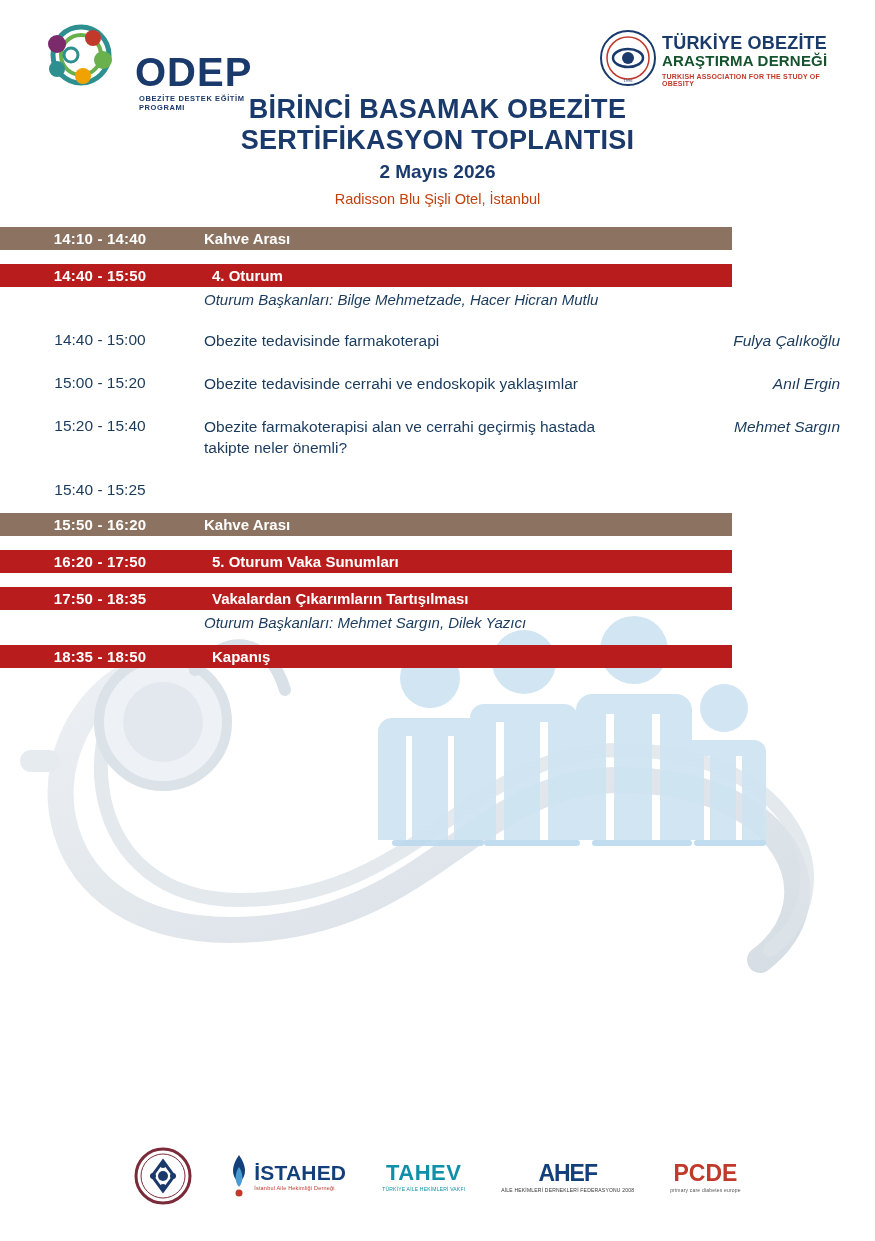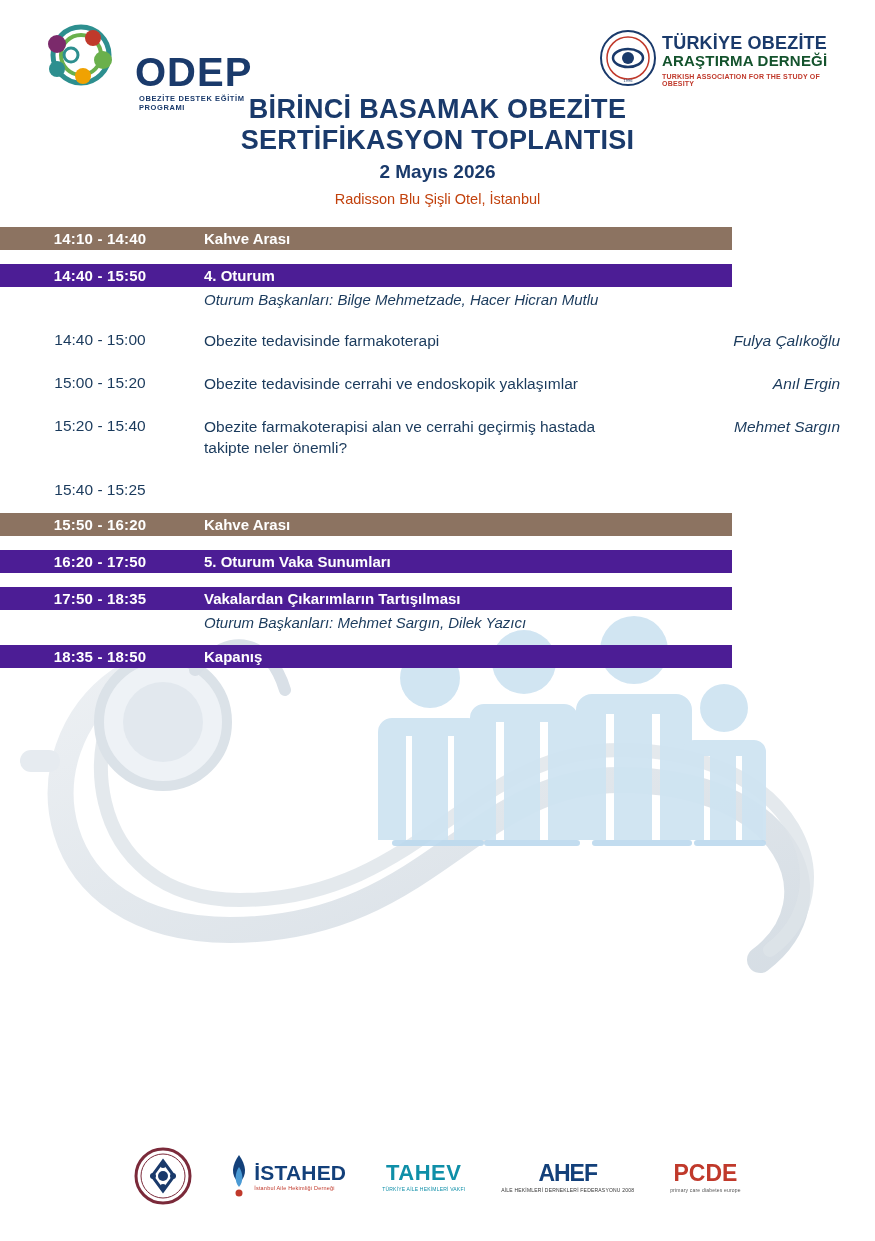--- a/index.html
+++ b/index.html
@@ -105,21 +105,21 @@
     display: flex;
     align-items: flex-start;
     width: 100%;
   }
   .bar {
     width: 732px;
     display: flex;
     align-items: center;
     height: 23px;
   }
-  .bar.navy  { background: #4c1d95; }
+  .bar.navy  { background: #b91c1c; gap: 8px; }
   .bar.brown { background: #8c7361; }
   .bar .time {
     width: 200px;
     text-align: center;
     color: #ffffff;
     font-size: 15px;
     font-weight: bold;
     letter-spacing: .2px;
   }
   .bar .label {

